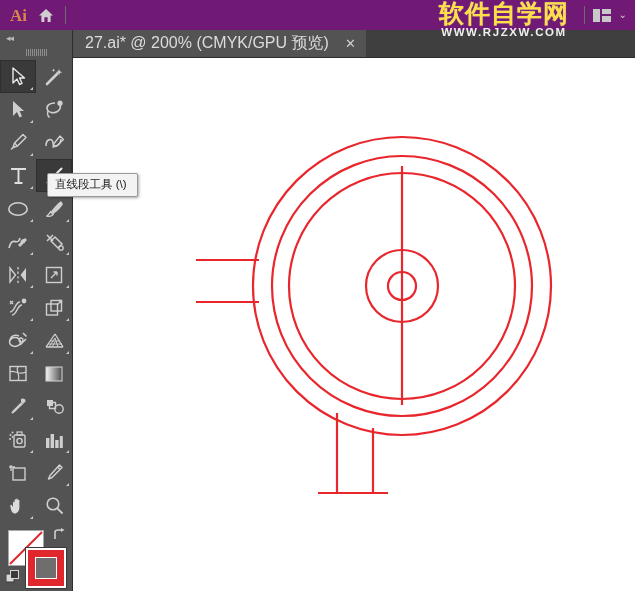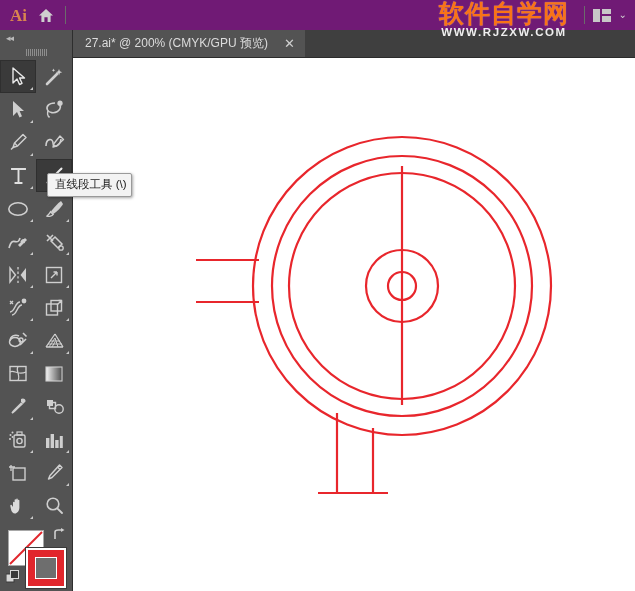--- a/index.html
+++ b/index.html
@@ -88,21 +88,21 @@
     width: 170px;
     pointer-events: none;
     z-index: 60;
     text-align: center;
     line-height: 1;
   }
   .wm-cn {
     font-family: Liberation Serif, serif;
     font-size: 25px;
     font-weight: bold;
-    color: #f97316;
+    color: #fde047;
     letter-spacing: 1px;
     text-shadow: 0 0 1px rgba(255,255,255,.5);
     white-space: nowrap;
   }
   .wm-en {
     font-family: Liberation Sans, sans-serif;
     font-size: 11.5px;
     font-weight: bold;
     color: #efefef;
     letter-spacing: 1.6px;
@@ -125,21 +125,21 @@
     height: 27px;
     background: #535353;
     display: flex;
     align-items: center;
     padding: 0 10px 0 12px;
     box-sizing: border-box;
     cursor: default;
   }
   .doc-tab-label {
     color: #dcdcdc;
-    font-size: 12px;
+    font-size: 16px;
     white-space: nowrap;
   }
   .doc-tab-close {
     color: #d0d0d0;
     font-size: 13px;
     margin-left: 16px;
     line-height: 1;
     cursor: pointer;
   }
 
@@ -249,21 +249,21 @@
     cursor: pointer;
   }
 
   
   .tooltip {
     position: absolute;
     left: 47px; top: 173px;
     background: #f3f3f3;
     border: 1px solid #9a9a9a;
     border-radius: 2px;
-    padding: 3px 4px 4px 7px;
+    padding: 3px 10px 4px 7px;
     font-size: 11.5px;
     color: #1a1a1a;
     white-space: nowrap;
     z-index: 50;
     box-shadow: 1px 1px 3px rgba(0,0,0,.35);
   }
 
   
   .canvas {
     position: absolute;

